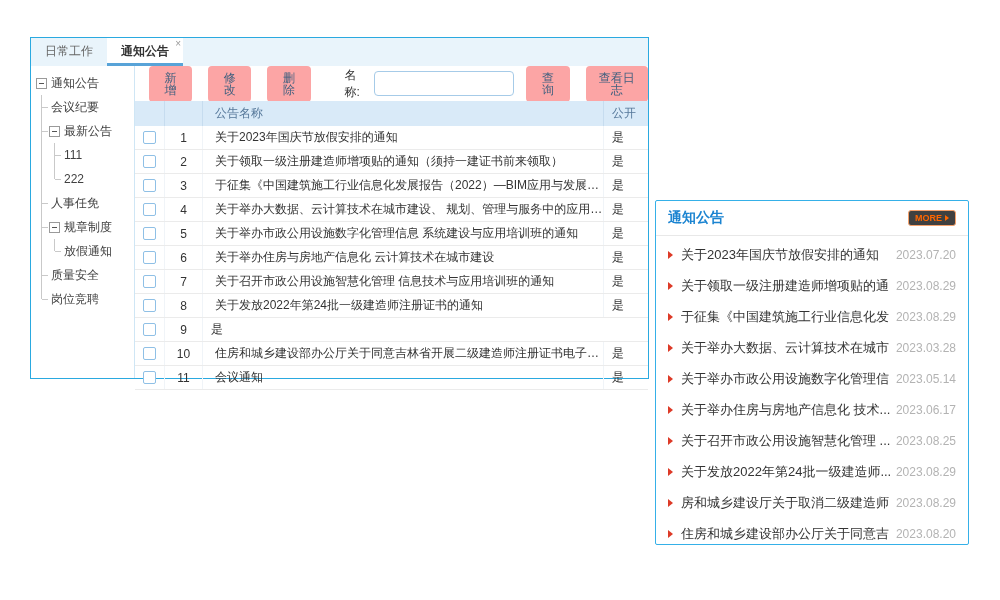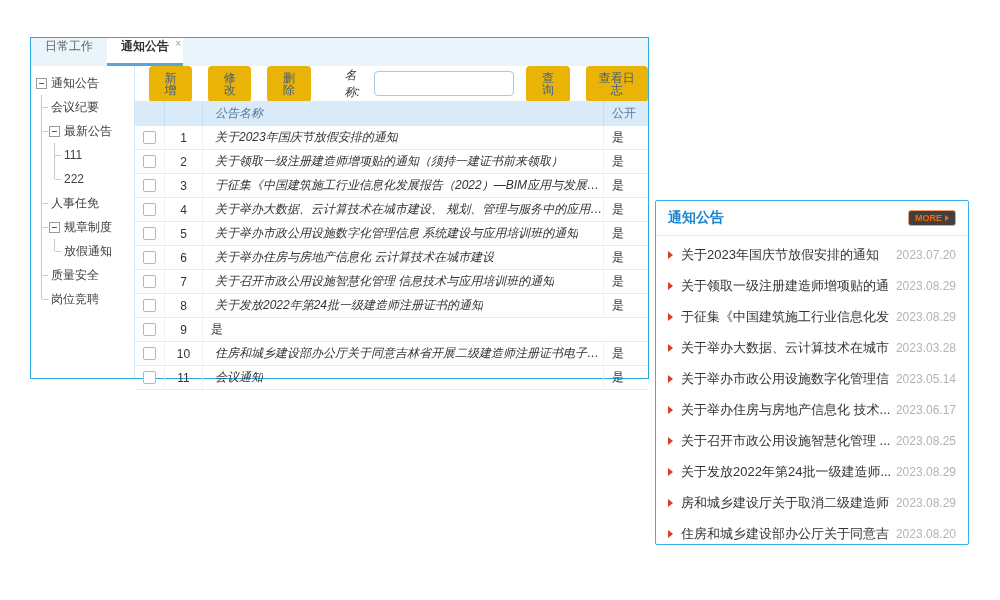--- a/index.html
+++ b/index.html
@@ -9,56 +9,56 @@
     -webkit-font-smoothing:antialiased;
   }
 
   
   .left-panel{
     position:absolute;left:30px;top:37px;width:619px;height:342px;
     border:1px solid #2aa9e0;background:#fff;box-sizing:border-box;
     display:flex;flex-direction:column;
   }
   .tabbar{height:27px;background:#e9f4fb;display:flex;align-items:stretch;flex:none;border-bottom:1px solid #e9f4fb;}
-  .tab{padding:0 14px;display:flex;align-items:flex-start;font-size:12px;color:#666;position:relative;cursor:pointer;}
+  .tab{padding:0 14px;display:flex;align-items:center;font-size:12px;color:#666;position:relative;cursor:pointer;}
   .tab.active{background:#fff;color:#333;font-weight:bold;}
   .tab.active::after{content:"";position:absolute;left:0;right:0;bottom:-1px;height:3px;background:#58a3d8;}
   .tab-close{position:absolute;top:0px;right:2px;font-size:10px;color:#9a9a9a;font-weight:normal;line-height:11px;}
 
   .panel-body{flex:1;display:flex;min-height:0;}
 
   
   .tree{width:104px;flex:none;border-right:1px solid #cfe6f5;padding:5px 3px 0 4px;box-sizing:border-box;overflow:hidden;}
   .tnode{display:flex;align-items:center;height:24px;font-size:12px;color:#404040;cursor:pointer;white-space:nowrap;}
   .g{width:13px;height:24px;position:relative;flex:none;}
   .g.v::before,.g.t::before{content:"";position:absolute;left:6px;top:0;height:24px;border-left:1px solid #c9c9c9;}
   .g.l::before{content:"";position:absolute;left:6px;top:0;height:12px;border-left:1px solid #c9c9c9;}
   .g.t::after,.g.l::after{content:"";position:absolute;left:7px;width:6px;top:12px;border-top:1px solid #c9c9c9;}
   .exp{width:11px;height:11px;border:1px solid #9a9a9a;background:#fff;flex:none;position:relative;margin:0 1px;box-sizing:border-box;}
   .exp::after{content:"";position:absolute;left:2px;right:2px;top:4px;border-top:1px solid #555;}
   .tlabel{margin-left:3px;}
 
   
   .main{flex:1;display:flex;flex-direction:column;min-width:0;}
   .toolbar{height:35px;flex:none;display:flex;align-items:center;padding-left:14px;}
-  .btn{background:#eab308;color:#41607f;border:none;border-radius:4px;font-size:12px;
+  .btn{background:#fca5a5;color:#41607f;border:none;border-radius:4px;font-size:12px;
        padding:6px 12px;cursor:pointer;font-family:inherit;line-height:1;}
   .btn + .btn{margin-left:16px;text-align:center;}
-  .name-label{font-size:12px;color:#333;margin-left:34px;margin-right:8px;font-style:italic;}
+  .name-label{font-size:12px;color:#333;margin-left:34px;margin-right:8px;}
   .name-input{width:140px;height:25px;border:1px solid #a6cbe8;border-radius:4px;box-sizing:border-box;
               margin-right:12px;outline:none;padding:0 6px;font-size:12px;font-family:inherit;background:#fff;}
 
   
   .table{flex:1;display:flex;flex-direction:column;min-height:0;}
   .thead{height:25px;flex:none;background:#d9eaf8;display:flex;align-items:center;font-size:12px;color:#56789a;}
   .thead > div{height:100%;display:flex;align-items:center;box-sizing:border-box;border-right:1px solid #c6dcef;}
   .thead > div:last-child{border-right:none;}
   .cell-cb{width:30px;flex:none;justify-content:center;}
   .cell-num{width:38px;flex:none;justify-content:center;}
-  .cell-name{flex:1;padding-left:12px;min-width:0;font-style:italic;}
+  .cell-name{flex:1;padding-left:12px;min-width:0;}
   .cell-pub{width:44px;flex:none;padding-left:8px;}
   .trow{height:23px;flex:none;display:flex;align-items:center;font-size:12px;color:#333;border-bottom:1px solid #ebebeb;cursor:pointer;}
   .trow > div{height:100%;display:flex;align-items:center;box-sizing:border-box;border-right:1px solid #f0f4f8;}
   .trow > div:last-child{border-right:none;}
   .trow .cell-name span{white-space:nowrap;overflow:hidden;text-overflow:ellipsis;display:block;}
   .cb{appearance:none;-webkit-appearance:none;width:13px;height:13px;border:1px solid #8fc0e6;border-radius:2px;
       background:#fff;margin:0;cursor:pointer;}
 
   
   .right-panel{

